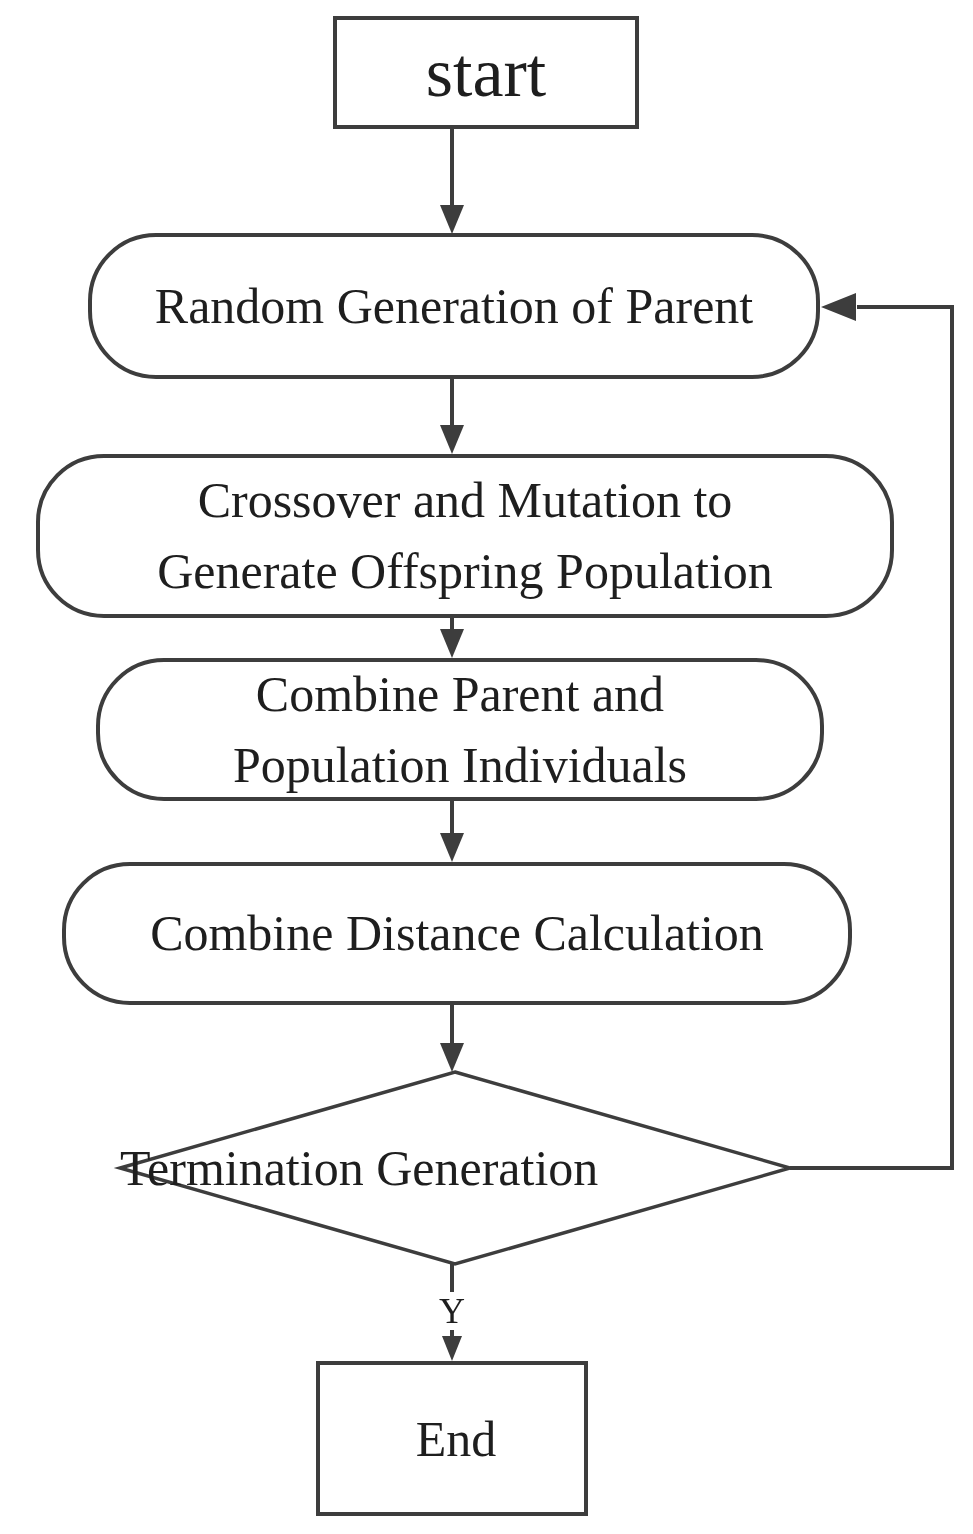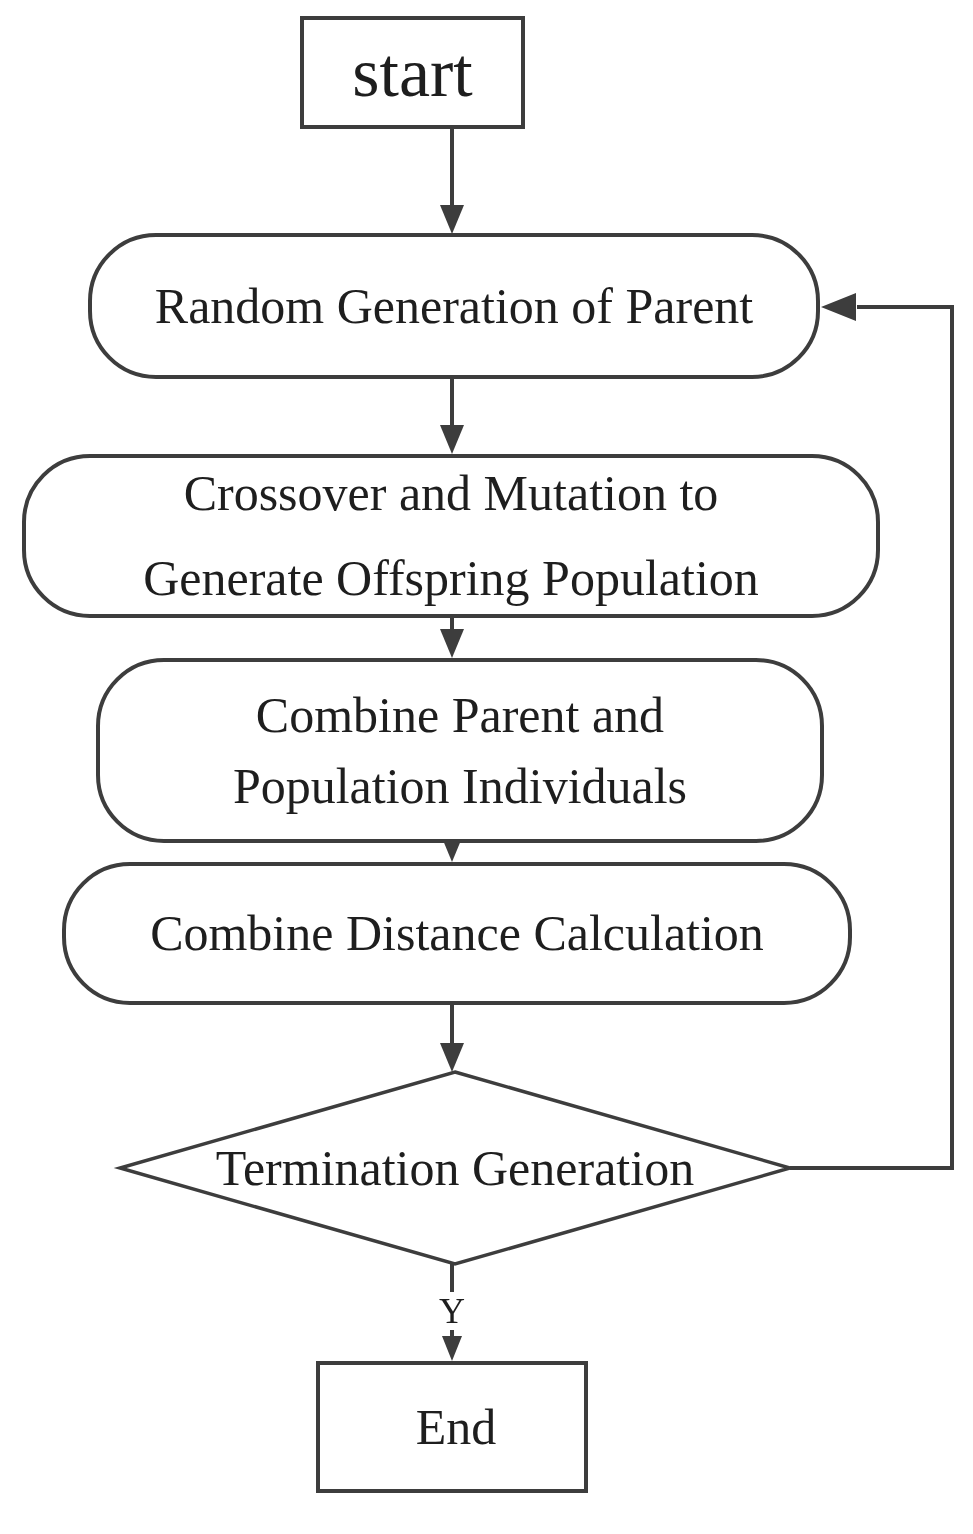--- a/index.html
+++ b/index.html
@@ -34,33 +34,32 @@
     flex-direction: column;
     align-items: center;
     justify-content: center;
     text-align: center;
   }
   .terminator { border-radius: 0; }
   .process    { border-radius: 68px; }
   .label-start { font-size: 70px; line-height: 1; }
   .label-end   { font-size: 50px; line-height: 1; }
   .label-line  { font-size: 50px; line-height: 71px; white-space: nowrap; }
-  #start-box     { left: 300px; top: 16px;   width: 225px; height: 113px; }
+  #start-box     { left: 333px; top: 16px;   width: 306px; height: 113px; }
   #parent-box    { left: 88px;  top: 233px;  width: 732px; height: 146px; gap: 26px; }
-  #crossover-box { left: 22px;  top: 454px;  width: 858px; height: 164px; justify-content: space-between; }
-  #combine-box   { left: 96px;  top: 658px;  width: 728px; height: 185px; }
+  #crossover-box { left: 36px;  top: 454px;  width: 858px; height: 164px; }
+  #combine-box   { left: 96px;  top: 658px;  width: 728px; height: 143px; }
   #sorting-box   { left: 62px;  top: 862px;  width: 790px; height: 143px; }
-  #end-box       { left: 316px; top: 1361px; width: 272px; height: 132px; padding-left: 8px; }
+  #end-box       { left: 316px; top: 1361px; width: 272px; height: 155px; padding-left: 8px; }
   #diamond-label {
     position: absolute;
     z-index: 2;
     left: 120px;
     top: 1136px;
     width: 670px;
-    text-align: center;
     font-size: 50px;
     line-height: 64px;
     white-space: nowrap;
   }
   #y-label {
     position: absolute;
     z-index: 3;
     left: 433px;
     top: 1292px;
     width: 38px;

